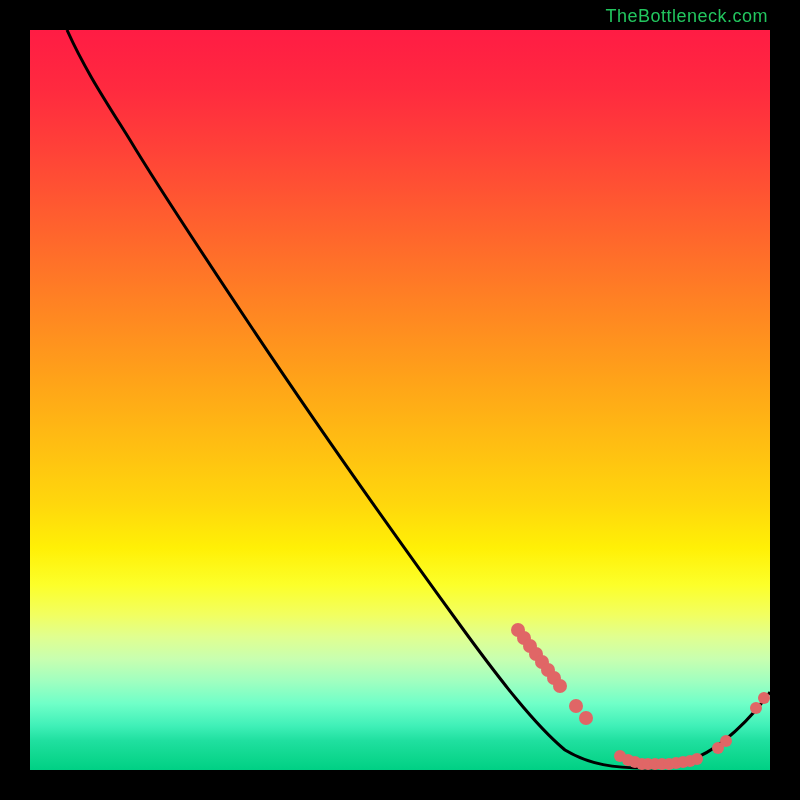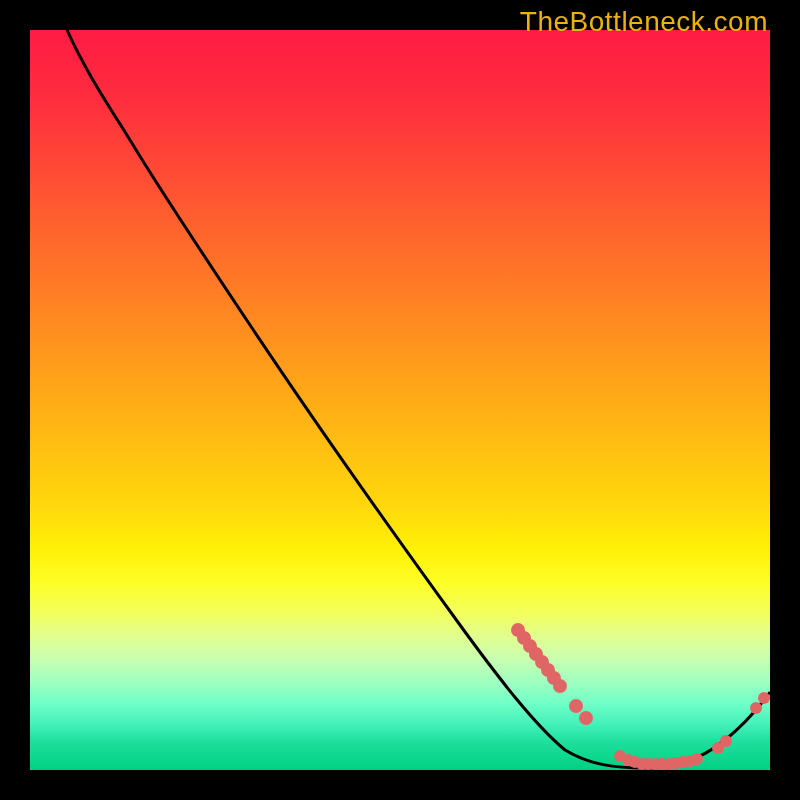--- a/index.html
+++ b/index.html
@@ -37,22 +37,22 @@
       #40f0b8 94%,
       #20e0a0 96%,
       #10d890 98%,
       #00d084 100%
     );
   }
   .watermark {
     position: absolute;
     top: 6px;
     right: 32px;
-    color: #eab308;
-    font-size: 28px;
+    color: #22c55e;
+    font-size: 18px;
     font-weight: 400;
     letter-spacing: 0.5px;
   }
   svg.curve {
     position: absolute;
     left: 0;
     top: 0;
     width: 740px;
     height: 740px;
   }

